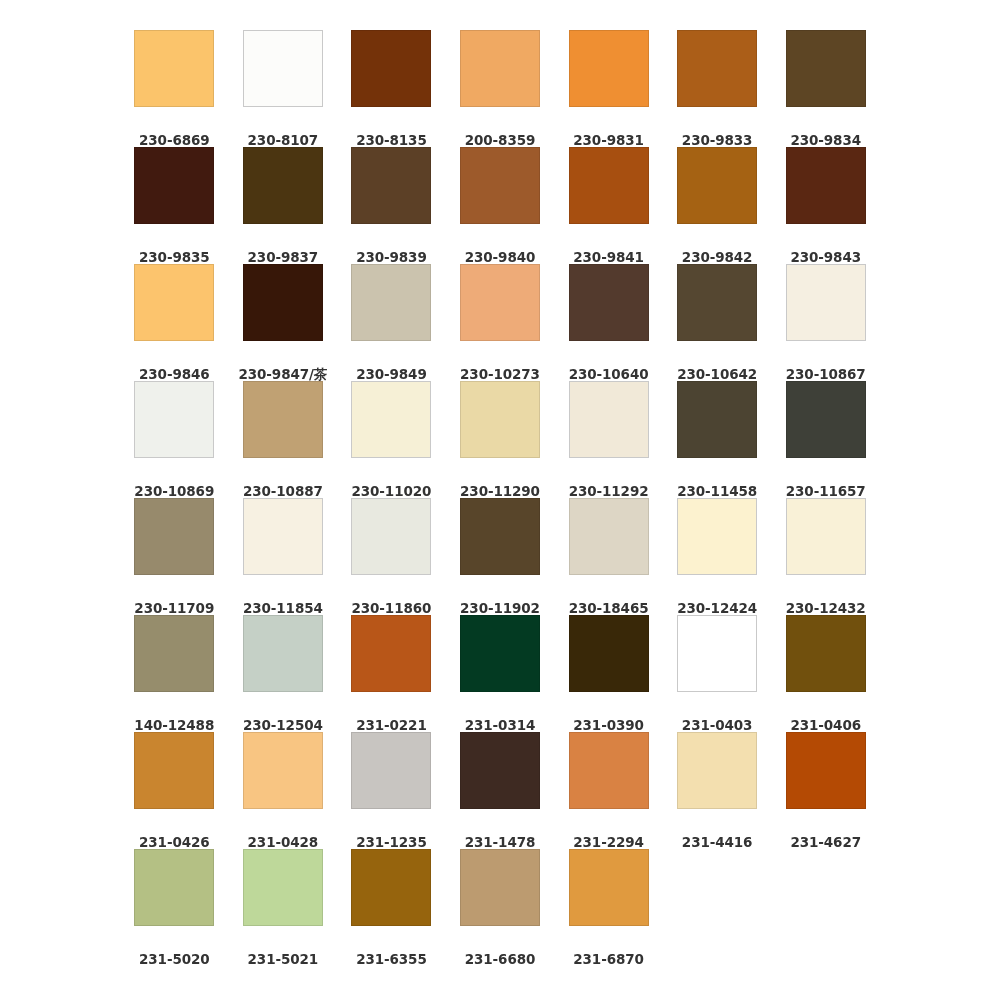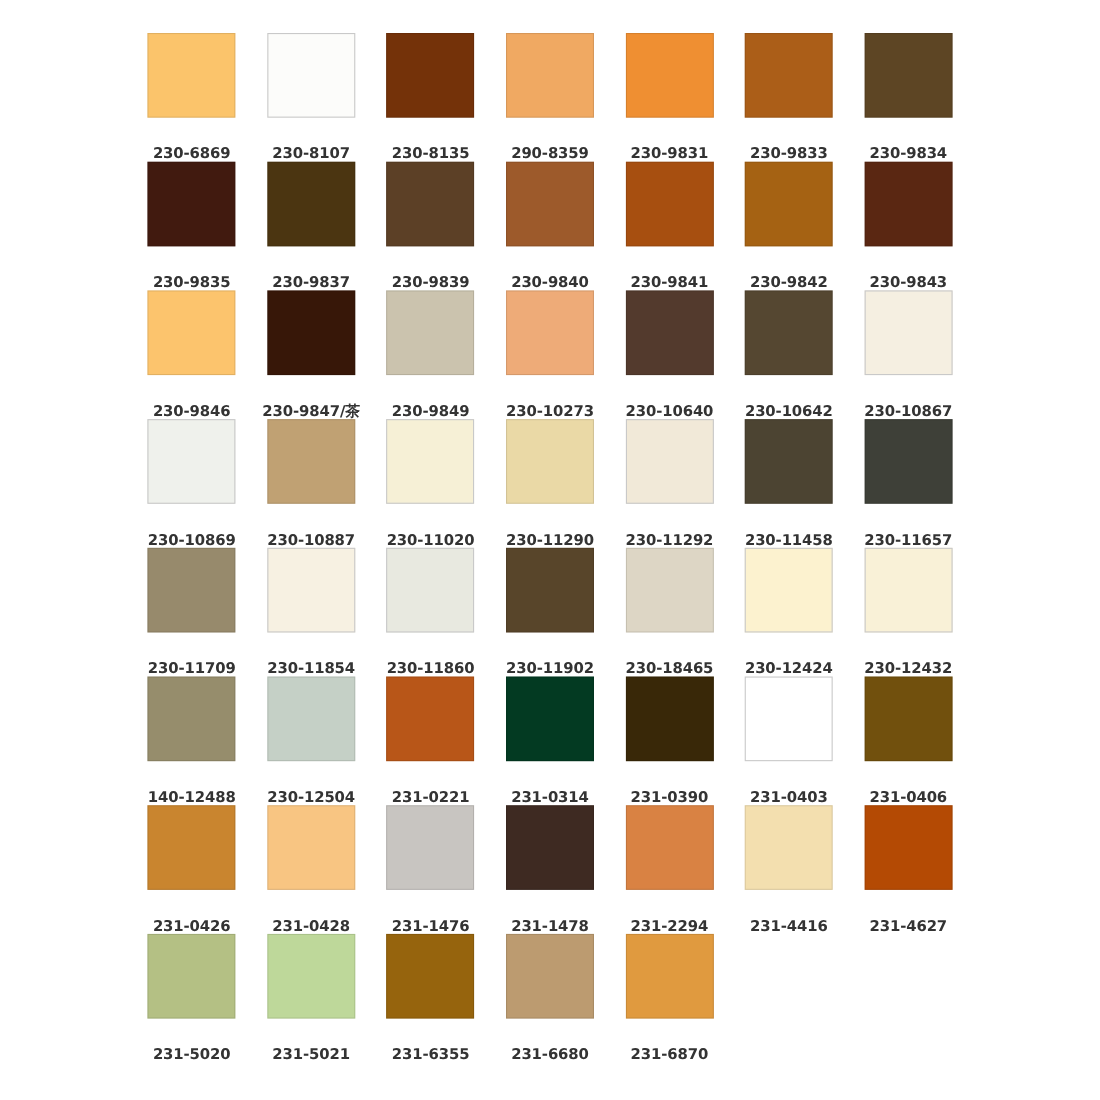--- a/index.html
+++ b/index.html
@@ -71,21 +71,21 @@
       <div class="swatch-cell">
         <div class="swatch-chip pale" style="background-color: rgb(252, 252, 250);"></div>
         <div class="swatch-label">230-8107</div>
       </div>
       <div class="swatch-cell">
         <div class="swatch-chip" style="background-color: rgb(116, 50, 9);"></div>
         <div class="swatch-label">230-8135</div>
       </div>
       <div class="swatch-cell">
         <div class="swatch-chip" style="background-color: rgb(240, 169, 98);"></div>
-        <div class="swatch-label">290-8359</div>
+        <div class="swatch-label">200-8359</div>
       </div>
       <div class="swatch-cell">
         <div class="swatch-chip" style="background-color: rgb(239, 143, 50);"></div>
         <div class="swatch-label">230-9831</div>
       </div>
       <div class="swatch-cell">
         <div class="swatch-chip" style="background-color: rgb(171, 94, 24);"></div>
         <div class="swatch-label">230-9833</div>
       </div>
       <div class="swatch-cell">
@@ -235,21 +235,21 @@
       <div class="swatch-cell">
         <div class="swatch-chip" style="background-color: rgb(201, 133, 47);"></div>
         <div class="swatch-label">231-0426</div>
       </div>
       <div class="swatch-cell">
         <div class="swatch-chip" style="background-color: rgb(248, 197, 130);"></div>
         <div class="swatch-label">231-0428</div>
       </div>
       <div class="swatch-cell">
         <div class="swatch-chip" style="background-color: rgb(200, 197, 193);"></div>
-        <div class="swatch-label">231-1476</div>
+        <div class="swatch-label">231-1235</div>
       </div>
       <div class="swatch-cell">
         <div class="swatch-chip" style="background-color: rgb(62, 42, 34);"></div>
         <div class="swatch-label">231-1478</div>
       </div>
       <div class="swatch-cell">
         <div class="swatch-chip" style="background-color: rgb(217, 130, 67);"></div>
         <div class="swatch-label">231-2294</div>
       </div>
       <div class="swatch-cell">

